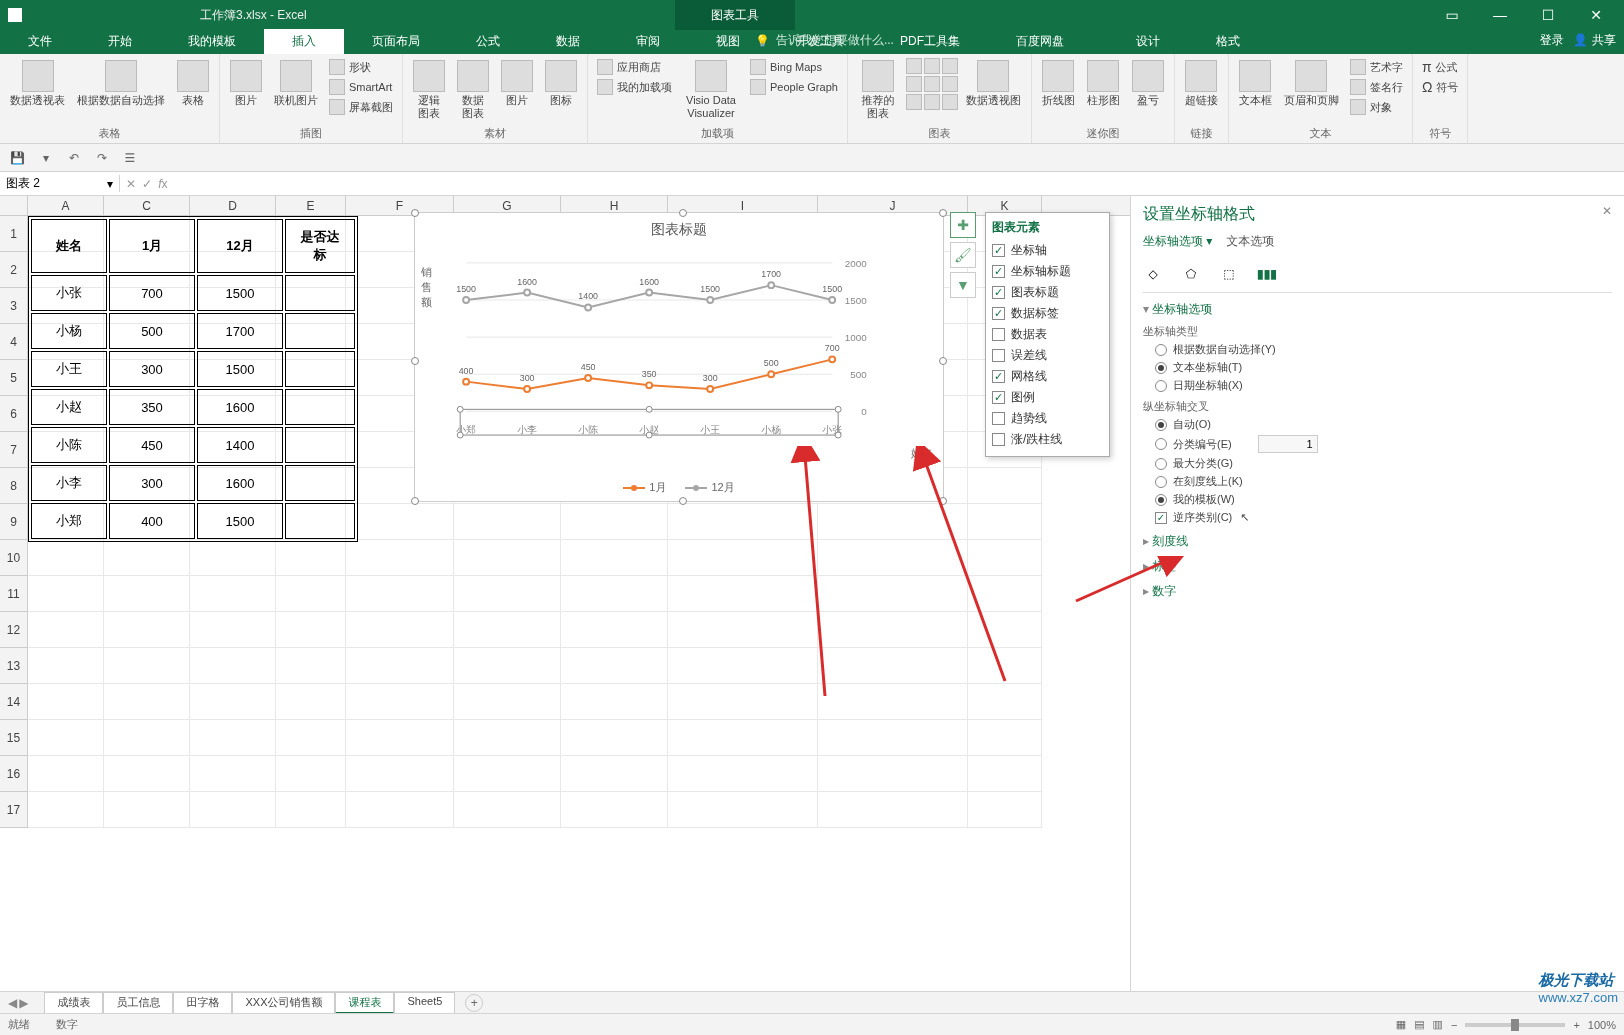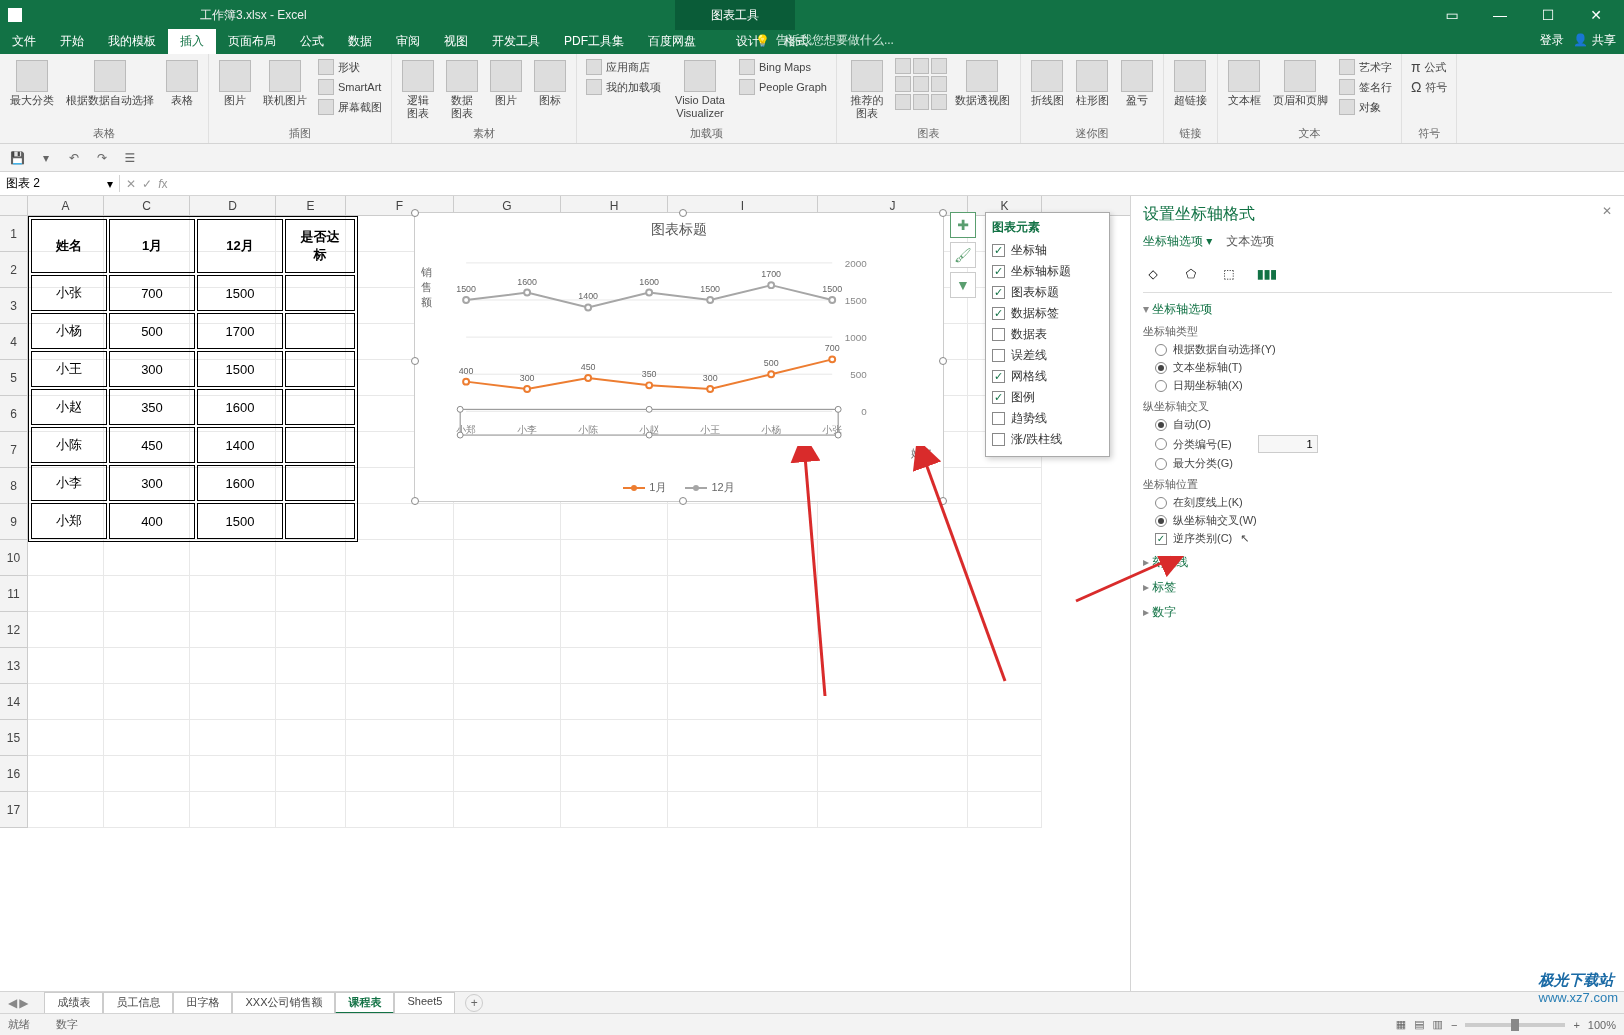--- a/index.html
+++ b/index.html
@@ -9,21 +9,21 @@
     .titlebar { height: 30px; background: #127245; color: #fff; display: flex; align-items: center; position: relative; }
     .titlebar-left { flex: 1; display: flex; align-items: center; padding-left: 8px; }
     .titlebar-icon { width: 14px; height: 14px; background: #fff; margin-right: 6px; }
     .titlebar-center { position: absolute; left: 200px; top: 0; height: 30px; display: flex; align-items: center; color: #eee; font-size: 12px; }
     .titlebar-tool { position: absolute; left: 675px; top: 0; width: 120px; height: 30px; background: #0a5c38; display: flex; align-items: center; justify-content: center; color: #fff; }
     .titlebar-right { display: flex; align-items: center; gap: 8px; padding-right: 8px; }
     .titlebar-btn { width: 40px; height: 30px; display: flex; align-items: center; justify-content: center; color: #fff; font-size: 14px; cursor: pointer; }
     
     
     .menu-tabs { height: 24px; background: #127245; display: flex; align-items: flex-end; color: #fff; position: relative; }
-    .menu-tab { padding: 4px 12px; cursor: pointer; font-size: 12px; }
+    .menu-tab { padding: 4px 28px; cursor: pointer; font-size: 12px; }
     .menu-tab.active { background: #fff; color: #127245; }
     .menu-tell { position: absolute; left: 755px; top: 2px; display: flex; align-items: center; gap: 6px; color: #d0e8dc; font-size: 12px; }
     .menu-right { position: absolute; right: 8px; top: 2px; display: flex; gap: 10px; color: #fff; font-size: 12px; }
     
     
     .ribbon { height: 90px; background: #f3f3f3; border-bottom: 1px solid #d4d4d4; display: flex; }
     .ribbon-group { border-right: 1px solid #e0e0e0; padding: 4px 6px 2px; display: flex; flex-direction: column; }
     .ribbon-group-title { text-align: center; font-size: 11px; color: #666; padding-top: 2px; }
     .ribbon-buttons { display: flex; gap: 4px; flex: 1; align-items: flex-start; }
     .ribbon-btn { display: flex; flex-direction: column; align-items: center; padding: 2px 4px; cursor: pointer; }
@@ -107,21 +107,21 @@
     .check-box.checked::after { content:"✓"; font-size:10px; color:#127245; }
     .format-input { width: 60px; height: 18px; border: 1px solid #ccc; background: #f7f7f7; font-size: 11px; text-align: right; padding-right: 4px; }
     
     
     .arrow { position: absolute; pointer-events: none; }
     
     
     .sheet-tabs { position: absolute; bottom: 22px; left: 0; right: 0; height: 22px; background: #f3f3f3; border-top: 1px solid #d4d4d4; display: flex; align-items: center; padding: 0 8px; gap: 4px; }
     .sheet-nav { display: flex; gap: 2px; color: #888; margin-right: 12px; }
     .sheet-tab { padding: 2px 12px; border: 1px solid #ccc; border-bottom: none; background: #fff; font-size: 11px; cursor: pointer; color: #444; }
-    .sheet-tab.active { border-bottom: 2px solid #127245; color: #127245; font-weight: bold; }
+    .sheet-tab.active { border-bottom: 2px solid #127245; color: #127245; }
     .sheet-add { width: 18px; height: 18px; border: 1px solid #ccc; border-radius: 9px; display: flex; align-items: center; justify-content: center; cursor: pointer; color: #666; margin-left: 6px; }
     
     
     .statusbar { position: absolute; bottom: 0; left: 0; right: 0; height: 22px; background: #f3f3f3; border-top: 1px solid #d4d4d4; display: flex; align-items: center; padding: 0 8px; font-size: 11px; color: #666; justify-content: space-between; }
     .status-right { display: flex; align-items: center; gap: 8px; }
     .zoom-slider { width: 100px; height: 4px; background: #ccc; position: relative; }
     .zoom-thumb { width: 8px; height: 12px; background: #888; position: absolute; left: 46px; top: -4px; }
     
     
     .watermark { position: absolute; right: 6px; bottom: 30px; font-size: 13px; color: #2a7fb5; }
@@ -167,21 +167,21 @@
     <span>登录</span>
     <span>👤 <span>共享</span></span>
   </div>
 </div>
 
 <div class="ribbon">
   <div class="ribbon-group">
     <div class="ribbon-buttons">
       <div class="ribbon-btn">
           <div class="ribbon-btn-icon"></div>
-          <div class="ribbon-btn-label">最大分类</div>
+          <div class="ribbon-btn-label">数据透视表</div>
         </div>
       <div class="ribbon-btn">
           <div class="ribbon-btn-icon"></div>
           <div class="ribbon-btn-label">根据数据自动选择</div>
         </div>
       <div class="ribbon-btn">
           <div class="ribbon-btn-icon"></div>
           <div class="ribbon-btn-label">表格</div>
         </div>
     </div>
@@ -880,29 +880,28 @@
           <div class="radio-circle"></div>
           <span>分类编号(E)</span>
           <input class="format-input" value="1" style="margin-left: 20px;">
         </div>
         <div class="format-radio">
           <div class="radio-circle"></div>
           <span>最大分类(G)</span>
         </div>
       </div>
 
-    <div class="format-label">坐标轴位置</div>
     <div id="pos-opts">
         <div class="format-radio">
           <div class="radio-circle"></div>
           <span>在刻度线上(K)</span>
         </div>
         <div class="format-radio">
           <div class="radio-circle checked"></div>
-          <span>纵坐标轴交叉(W)</span>
+          <span>我的模板(W)</span>
         </div>
       </div>
     <div class="format-checkbox">
       <div class="check-box checked"></div>
       <span>逆序类别(C)</span>
       <span style="margin-left:2px;">↖</span>
     </div>
 
     <div class="format-section-title">刻度线</div>
     <div class="format-section-title">标签</div>

